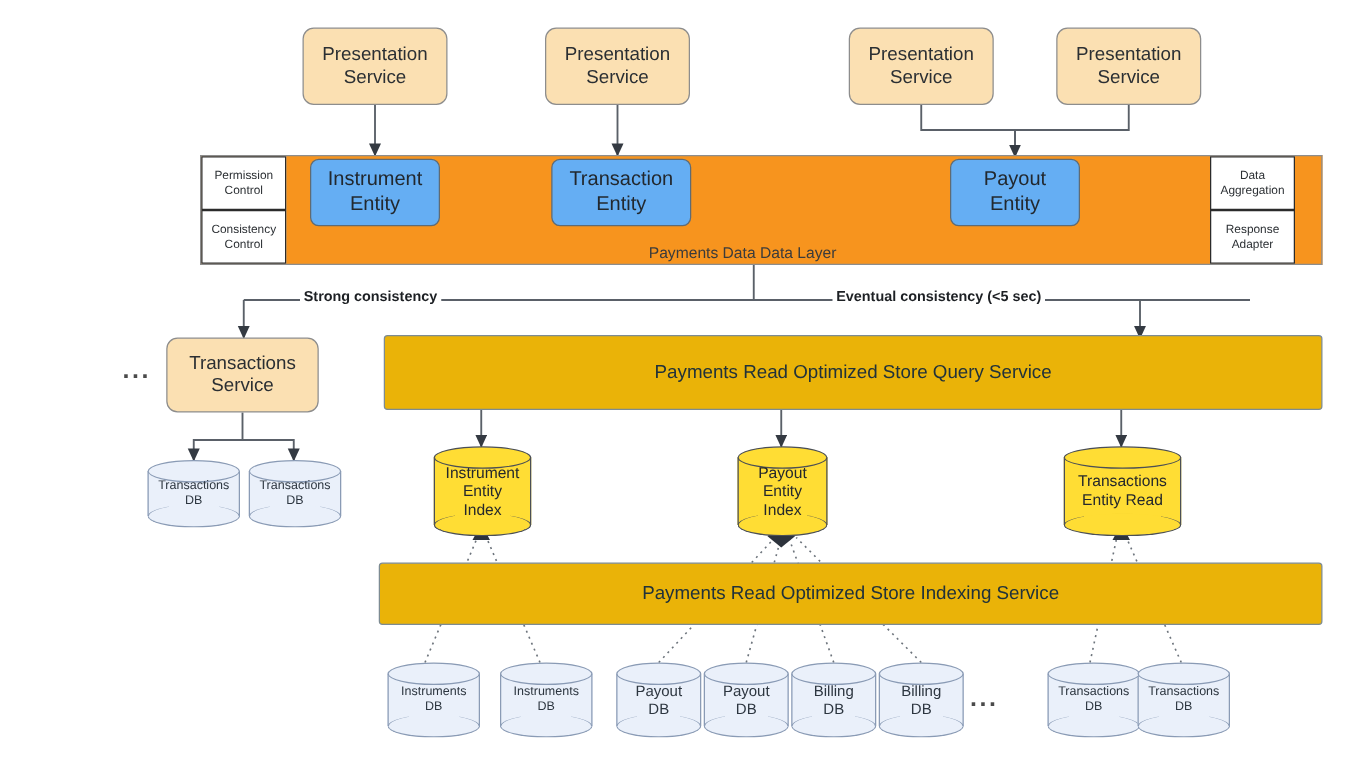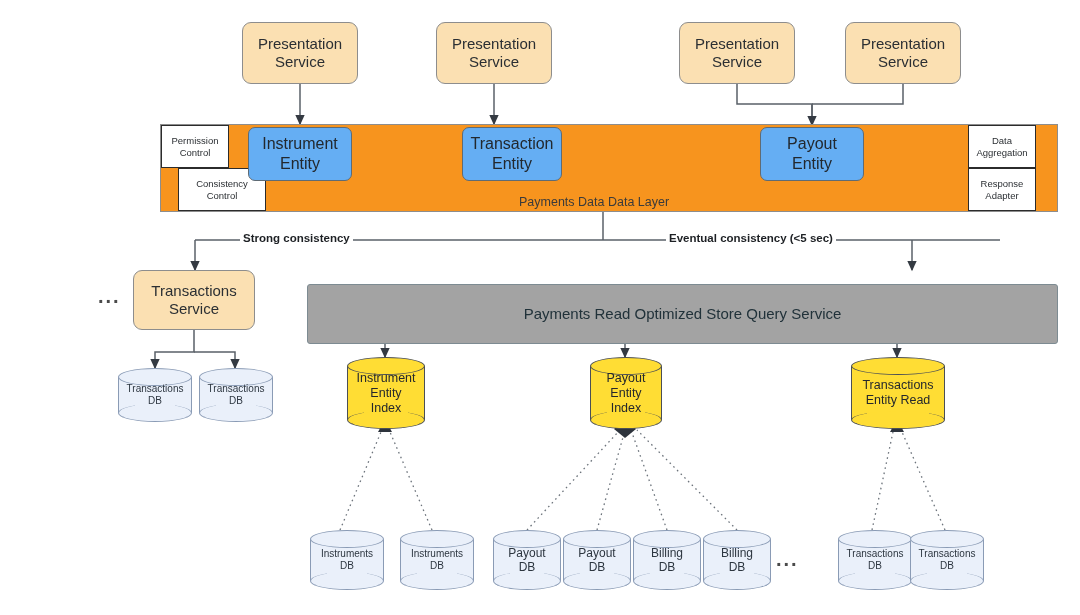--- a/index.html
+++ b/index.html
@@ -10,21 +10,21 @@
   
   .svc{background:#fbe0b2;border:1.4px solid #8d8d8d;border-radius:9px;font-size:15px;color:#2b2f33;}
   
   .entity{background:#65aef3;border:1.4px solid #5f6b74;border-radius:7px;font-size:16px;color:#22282e;}
   
   .orange{background:#f7941e;border:1.2px solid #8d8d8d;}
   .orange-label{position:absolute;font-size:12.5px;color:#3b3b3b;}
   
   .ctrl{background:#ffffff;border:1.4px solid #2b2b2b;font-size:9.5px;color:#2b2f33;line-height:1.25;}
   
-  .teal{background:#a3a3a3;border:1.2px solid #7d8b92;border-radius:3px;font-size:15px;color:#21323a;margin-top:16px;}
+  .teal{background:#eab308;border:1.2px solid #7d8b92;border-radius:3px;font-size:15px;color:#21323a;}
   
   .cyl{position:absolute;}
   .cyl .body{position:absolute;left:0;right:0;top:9px;bottom:9px;border-left:1.4px solid #4b4f55;border-right:1.4px solid #4b4f55;}
   .cyl .top{position:absolute;left:0;right:0;top:0;height:18px;border:1.4px solid #4b4f55;border-radius:50%;box-sizing:border-box;}
   .cyl .bot{position:absolute;left:0;right:0;bottom:0;height:18px;border:1.4px solid #4b4f55;border-radius:50%;box-sizing:border-box;border-top:none;}
   .cyl .txt{position:absolute;left:0;right:0;top:0;bottom:0;display:flex;align-items:center;justify-content:center;text-align:center;line-height:1.2;}
   .cyl-yellow .body,.cyl-yellow .top,.cyl-yellow .bot{background:#ffdd34;}
   .cyl-yellow .txt{font-size:12.5px;color:#25282c;}
   .cyl-blue .body,.cyl-blue .top,.cyl-blue .bot{background:#eaf0fa;}
   .cyl-blue .body{border-left:1.2px solid #8a9bb5;border-right:1.2px solid #8a9bb5;}
@@ -107,35 +107,35 @@
   <div class="node svc" style="left:845px;top:22px;width:116px;height:62px;">
     <span><span>Presentation</span><br><span>Service</span></span>
   </div>
 
   <div class="node orange" style="left:160px;top:124px;width:898px;height:88px;"></div>
   <div class="orange-label" style="left:519px;top:195px;">Payments Data Data Layer</div>
 
   <div class="node ctrl" style="left:161px;top:125px;width:68px;height:43px;align-items:center;">
     <span><span>Permission</span><br><span>Control</span></span>
   </div>
-  <div class="node ctrl" style="left:178px;top:168px;width:88px;height:43px;">
+  <div class="node ctrl" style="left:161px;top:168px;width:68px;height:43px;">
     <span><span>Consistency</span><br><span>Control</span></span>
   </div>
 
   <div class="node ctrl" style="left:968px;top:125px;width:68px;height:43px;">
     <span><span>Data</span><br><span>Aggregation</span></span>
   </div>
   <div class="node ctrl" style="left:968px;top:168px;width:68px;height:43px;">
     <span><span>Response</span><br><span>Adapter</span></span>
   </div>
 
   <div class="node entity" style="left:248px;top:127px;width:104px;height:54px;">
     <span><span>Instrument</span><br><span>Entity</span></span>
   </div>
-  <div class="node entity" style="left:441px;top:127px;width:100px;height:54px;margin-left:21px;">
+  <div class="node entity" style="left:441px;top:127px;width:112px;height:54px;">
     <span><span>Transaction</span><br><span>Entity</span></span>
   </div>
   <div class="node entity" style="left:760px;top:127px;width:104px;height:54px;">
     <span><span>Payout</span><br><span>Entity</span></span>
   </div>
 
   <div class="edgelabel" style="left:240px;top:232px;">Strong consistency</div>
   <div class="edgelabel" style="left:666px;top:232px;">Eventual consistency (&lt;5 sec)</div>
 
   <div class="ellipsis" style="left:98px;top:285px;">...</div>
@@ -181,20 +181,23 @@
   </div>
   <div class="cyl cyl-yellow" style="left:851px;top:357px;width:94px;height:72px;">
     <div class="body"></div>
       <div class="bot"></div>
       <div class="top"></div>
     <div class="txt">
         <span><span>Transactions</span><br><span>Entity Read</span></span>
       </div>
   </div>
 
+  <div class="node teal" style="left:303px;top:450px;width:755px;height:50px;">
+    <span>Payments Read Optimized Store Indexing Service</span>
+  </div>
 
   <div class="cyl cyl-blue" style="left:310px;top:530px;width:74px;height:60px;">
     <div class="body"></div>
       <div class="bot"></div>
       <div class="top"></div>
     <div class="txt">
         <span><span>Instruments</span><br><span>DB</span></span>
       </div>
   </div>
   <div class="cyl cyl-blue" style="left:400px;top:530px;width:74px;height:60px;">

